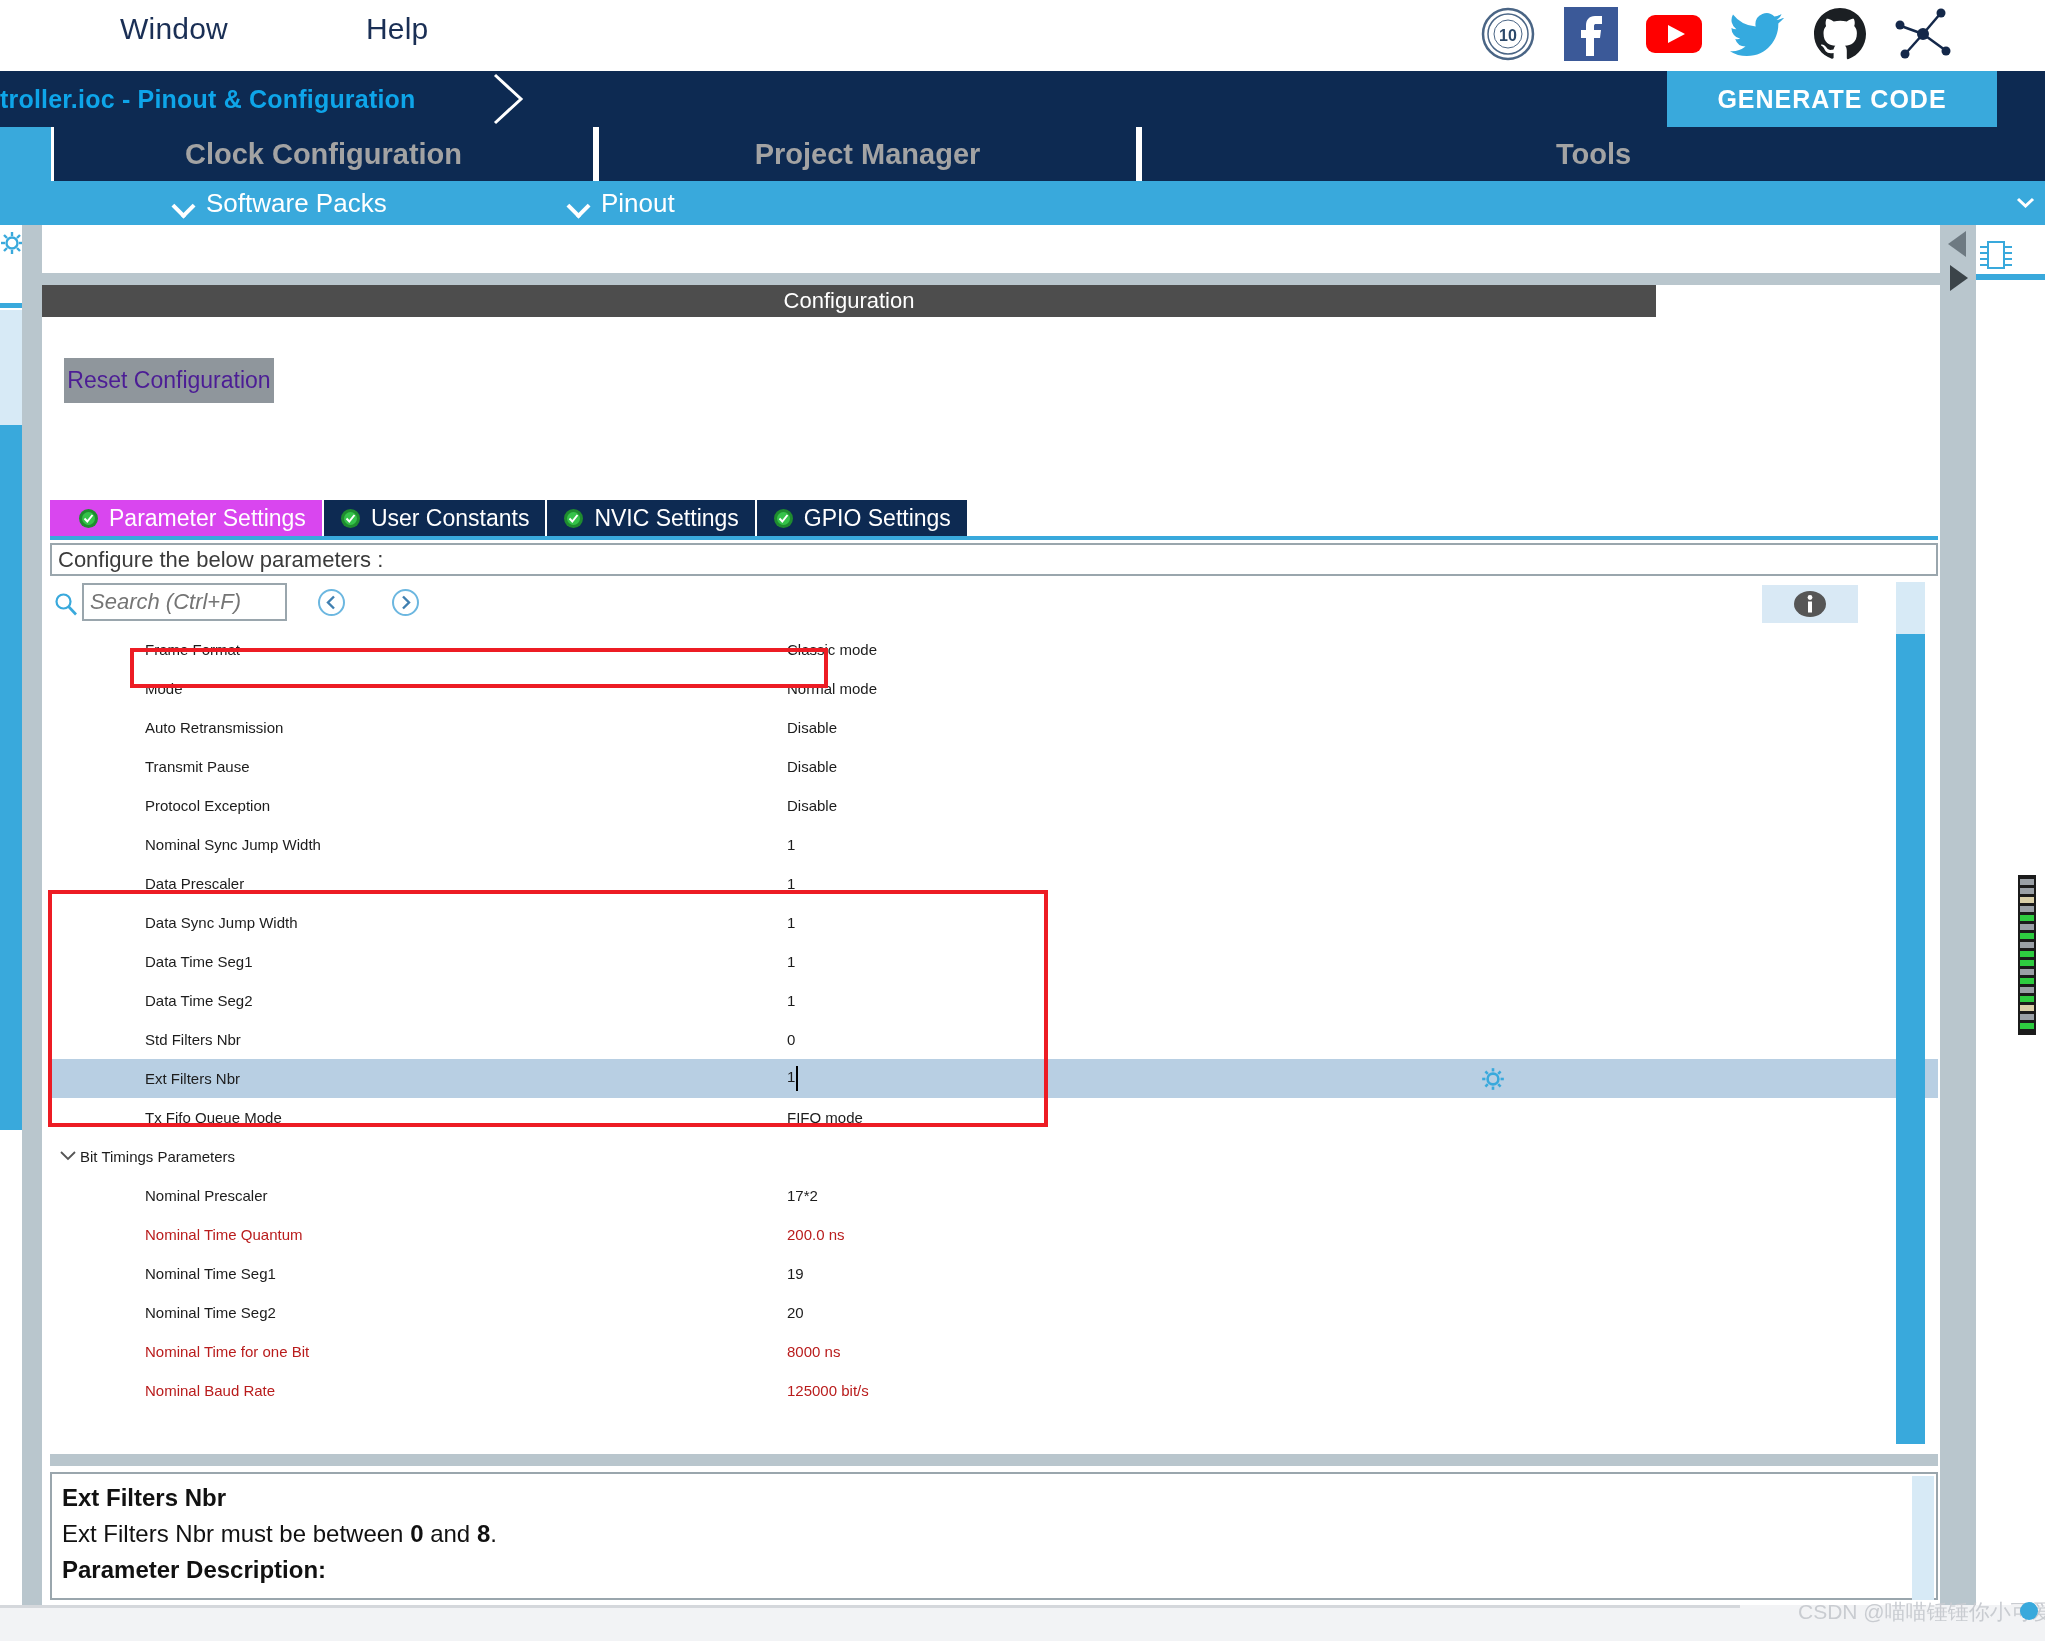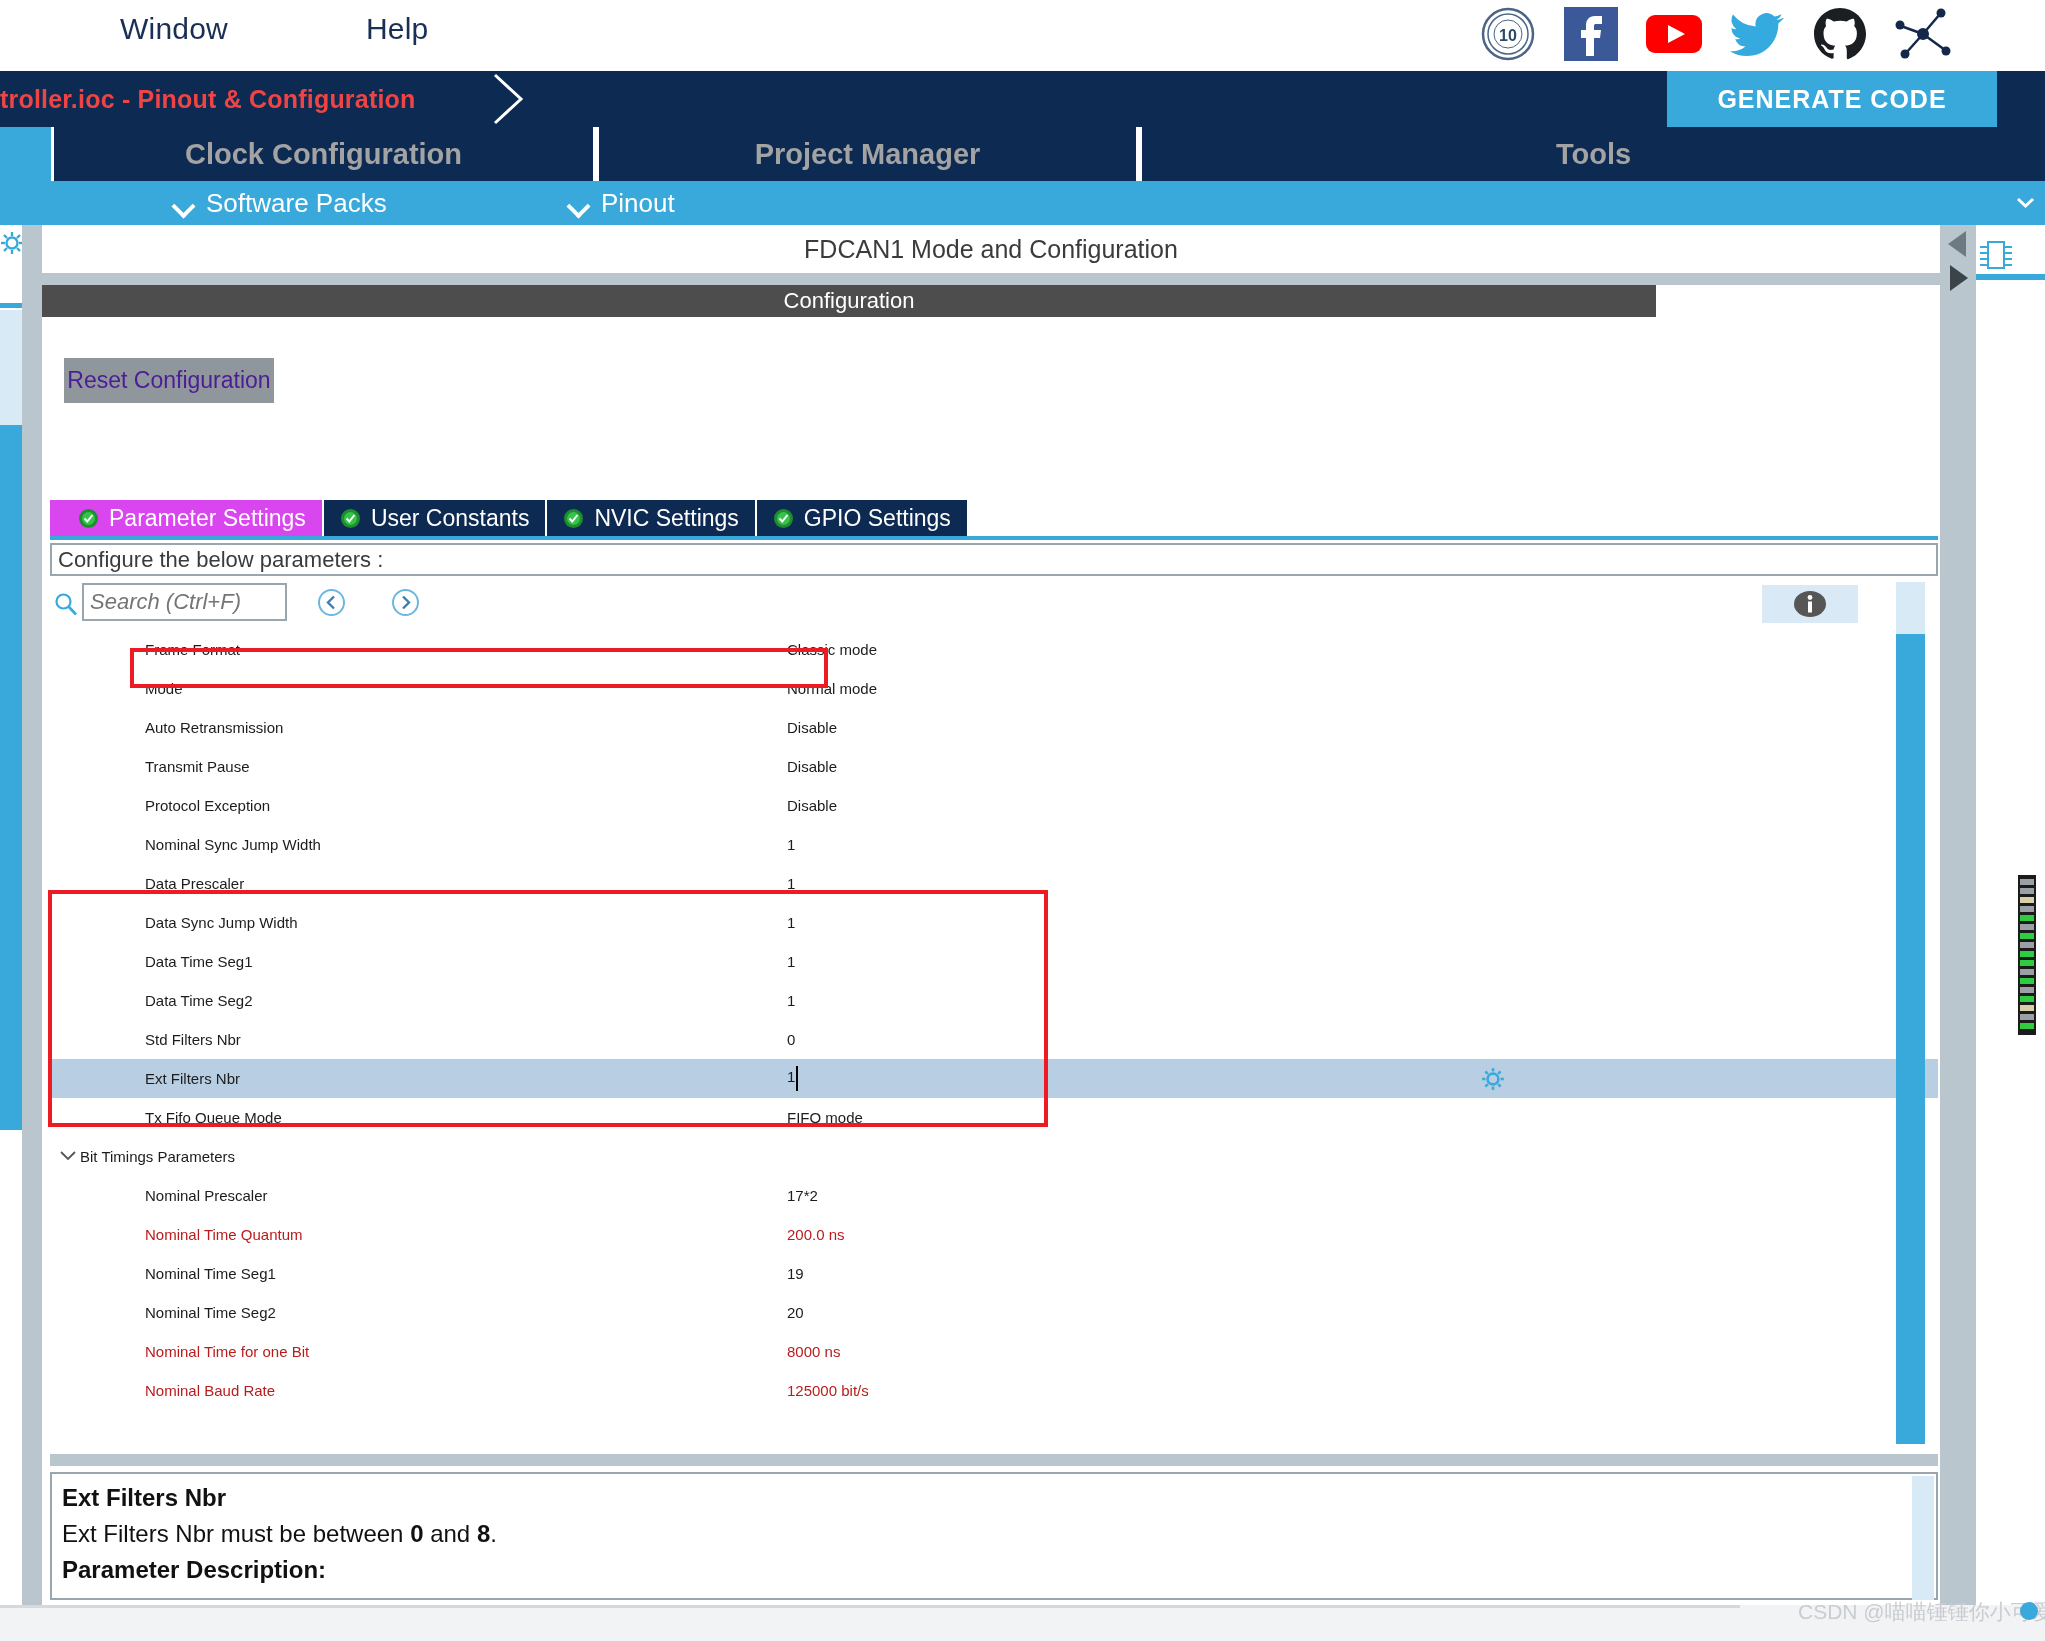--- a/index.html
+++ b/index.html
@@ -32,21 +32,21 @@
 
   
   .projbar {
     position: absolute; left: 0; top: 71px; width: 2045px; height: 56px;
     background: #0d2a52;
   }
   .crumb {
     position: absolute; left: 0; top: 0; height: 56px;
     display: flex; align-items: center;
     padding-left: 0;
-    color: #ef4444; font-size: 25px; font-weight: bold; letter-spacing: .2px;
+    color: #0ea5e9; font-size: 25px; font-weight: bold; letter-spacing: .2px;
   }
   .crumb-text { padding-left: 0; white-space: nowrap; }
   .crumb-arrow {
     position: absolute; left: 491px; top: 0; width: 40px; height: 56px;
   }
   .gen-code {
     position: absolute; right: 48px; top: 71px;
     width: 330px; height: 56px;
     background: #39a9dc; color: #ffffff;
     font-size: 25px; font-weight: bold; letter-spacing: 1px;
@@ -423,21 +423,20 @@
         <line x1="7" y1="17" x2="4" y2="20"></line>
     </g>
   </svg>
   <div class="left-sep"></div>
   <div class="left-scroll-track"></div>
   <div class="left-scroll-thumb"></div>
   <div class="vgutter"></div>
 
   <div class="content"></div>
 
-  <div class="mode-header">FDCAN1 Mode and Configuration</div>
   <div class="hdr-sep"></div>
   <div class="config-bar">Configuration</div>
 
   <button class="reset-btn">Reset Configuration</button>
 
   <div class="ptabs">
     <div class="ptab active">
       <svg class="okdot" viewBox="0 0 21 21">
         <circle cx="10.5" cy="10.5" r="9.5" fill="#1f8c2f"></circle>
         <circle cx="10.5" cy="10.5" r="6.5" fill="#35c34a"></circle>

